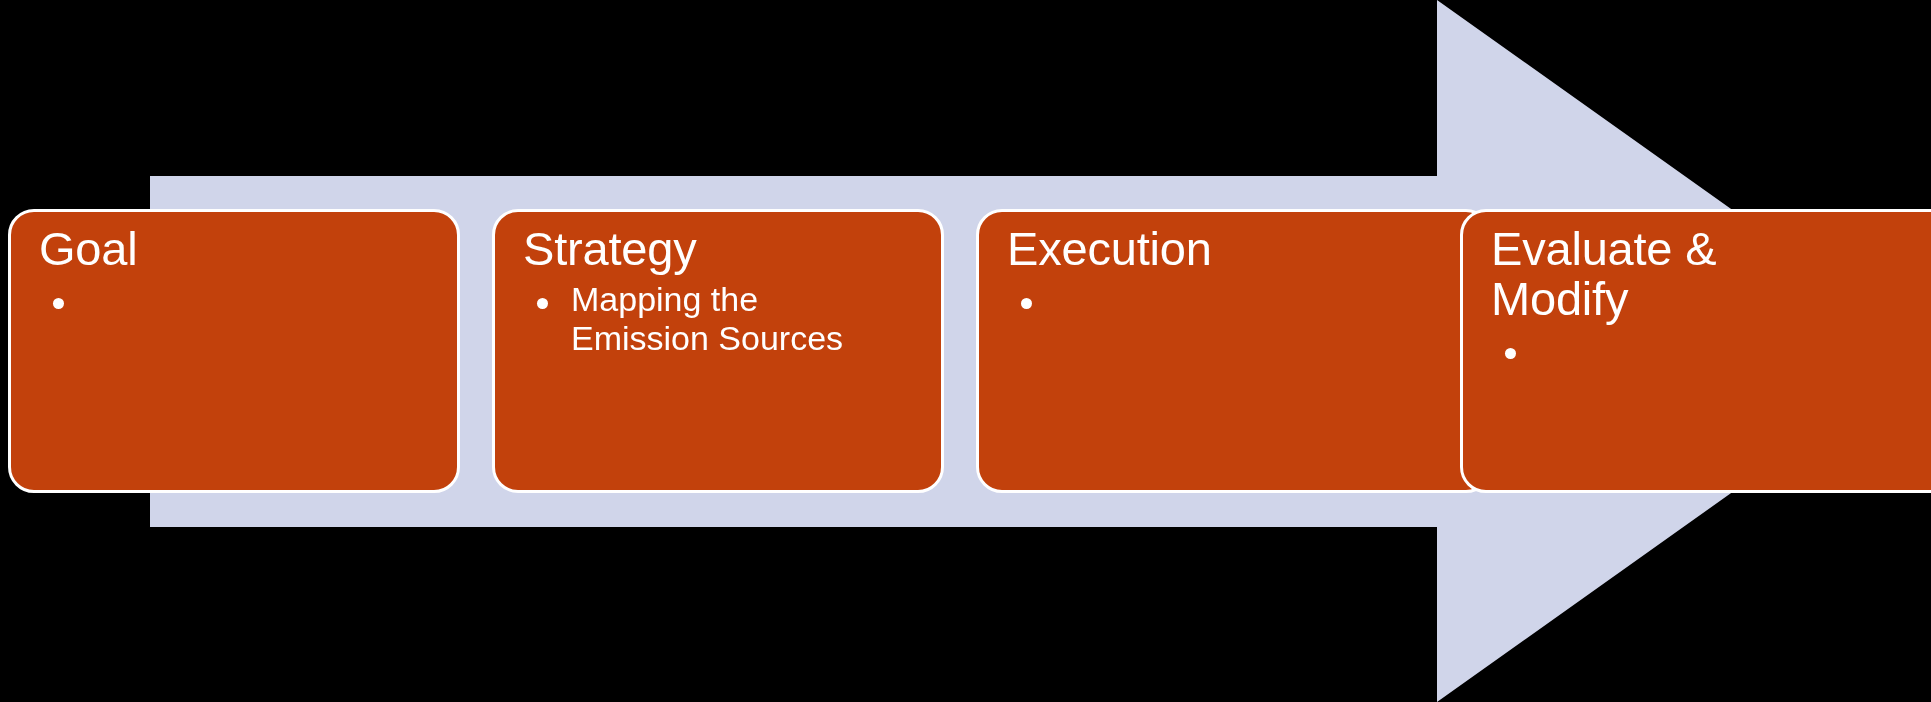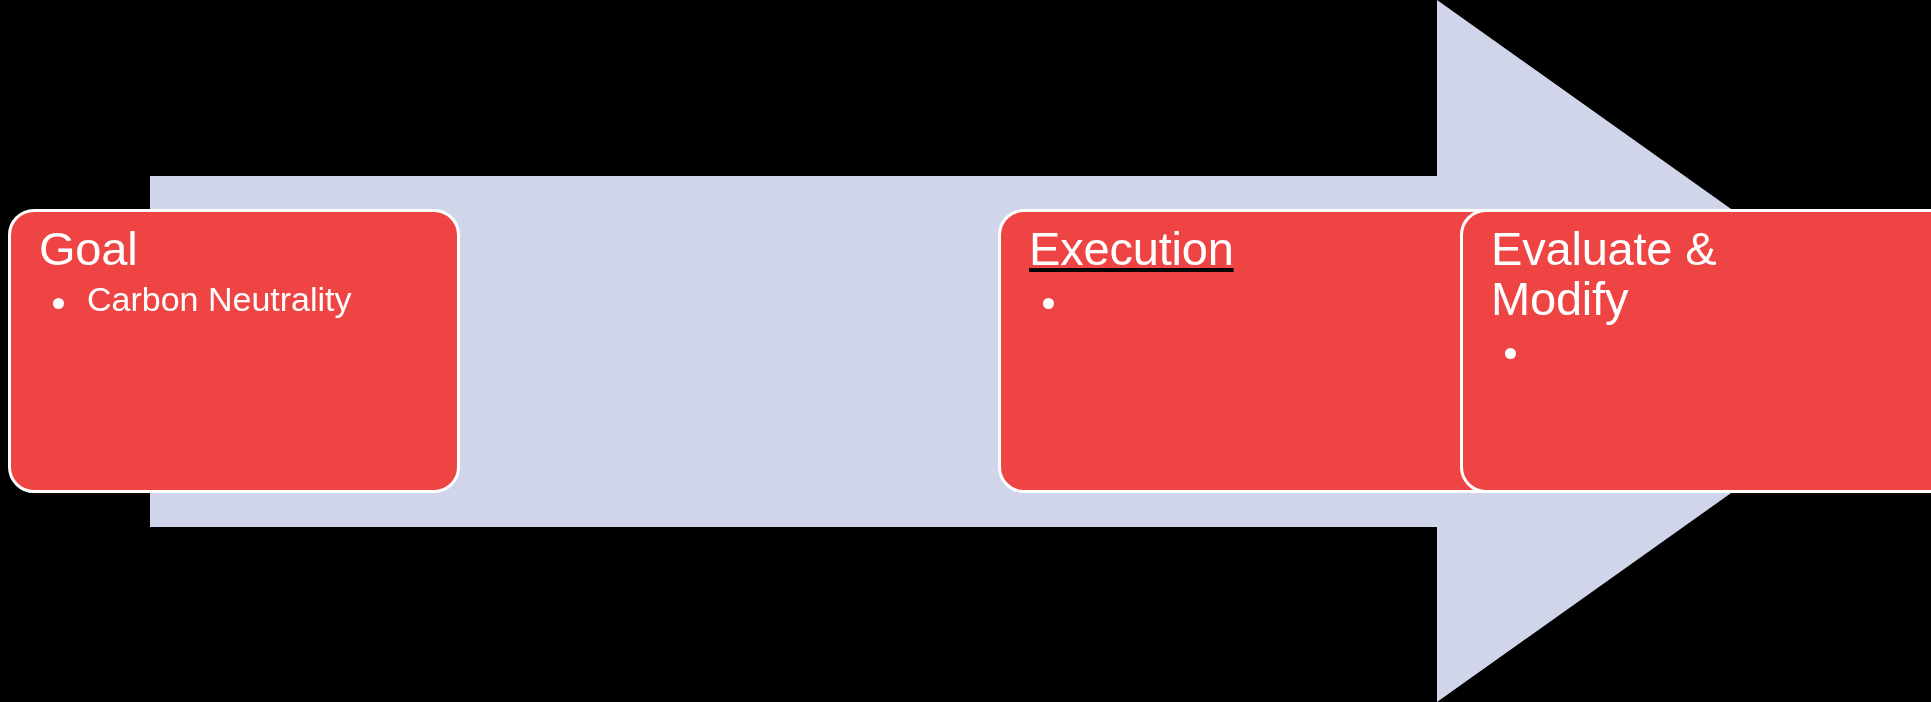--- a/index.html
+++ b/index.html
@@ -24,30 +24,30 @@
     width: 1931px;
     height: 702px;
     display: block;
   }
 
   
   .stage-box {
     position: absolute;
     top: 209px;
     height: 284px;
-    background: #ef4444;
+    background: #c2410c;
     border: 3px solid #FFFFFF;
     border-radius: 26px;
     box-sizing: border-box;
     padding: 12px 20px 10px 20px;
     overflow: hidden;
   }
   .stage-box.b1 { left: 8px;    width: 452px; }
   .stage-box.b2 { left: 492px;  width: 452px; }
-  .stage-box.b3 { left: 998px;  width: 516px; text-decoration: underline; }
+  .stage-box.b3 { left: 976px;  width: 516px; }
   .stage-box.b4 { left: 1460px; width: 500px; }
 
   .stage-title {
     color: #FFFFFF;
     font-size: 47px;
     line-height: 1.07;
     font-weight: 400;
     letter-spacing: -0.2px;
     margin: 0 0 6px 8px;
     white-space: pre-line;
@@ -85,25 +85,34 @@
 
   <svg id="arrow-svg" viewBox="0 0 1931 702" preserveAspectRatio="none" aria-hidden="true">
     <polygon points="150,176 1437,176 1437,0 1931,351 1437,702 1437,527 150,527" fill="#D0D5EA"></polygon>
   </svg>
 
   <div class="stage-box b1">
     <div class="stage-title">Goal</div>
     <ul class="bullet-list">
       <li class="bullet-item">
         <span class="dot"></span>
-        <span class="bullet-text">Carbon Neutrality</span>
       </li>
     </ul>
   </div>
 
+  <div class="stage-box b2">
+    <div class="stage-title">Strategy</div>
+    <ul class="bullet-list">
+      <li class="bullet-item">
+        <span class="dot"></span>
+        <span class="bullet-text">Mapping the
+Emission Sources</span>
+      </li>
+    </ul>
+  </div>
 
   <div class="stage-box b3">
     <div class="stage-title">Execution</div>
     <ul class="bullet-list">
       <li class="bullet-item">
         <span class="dot"></span>
       </li>
     </ul>
   </div>
 

